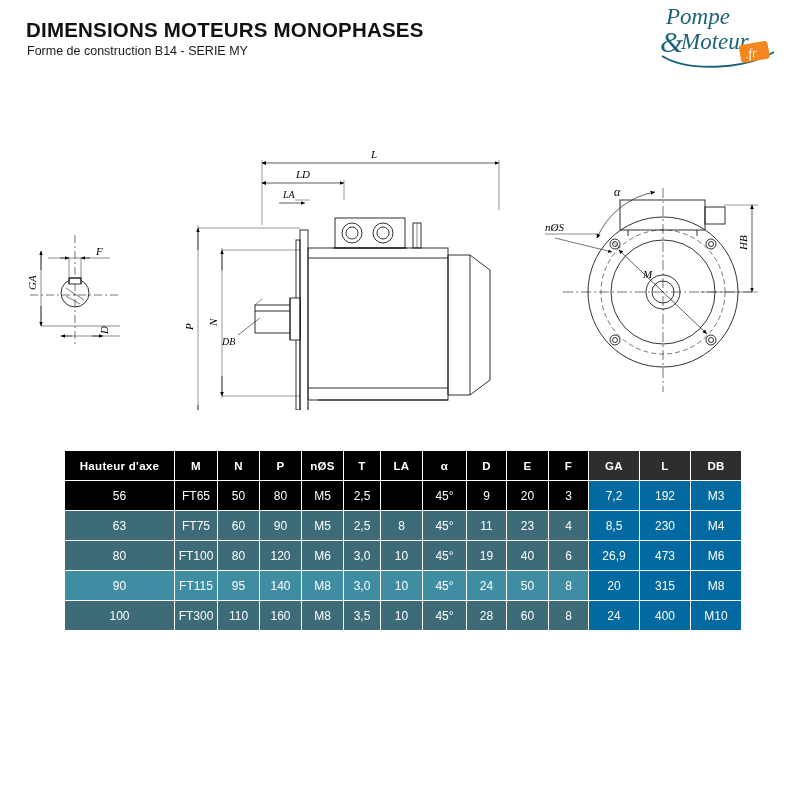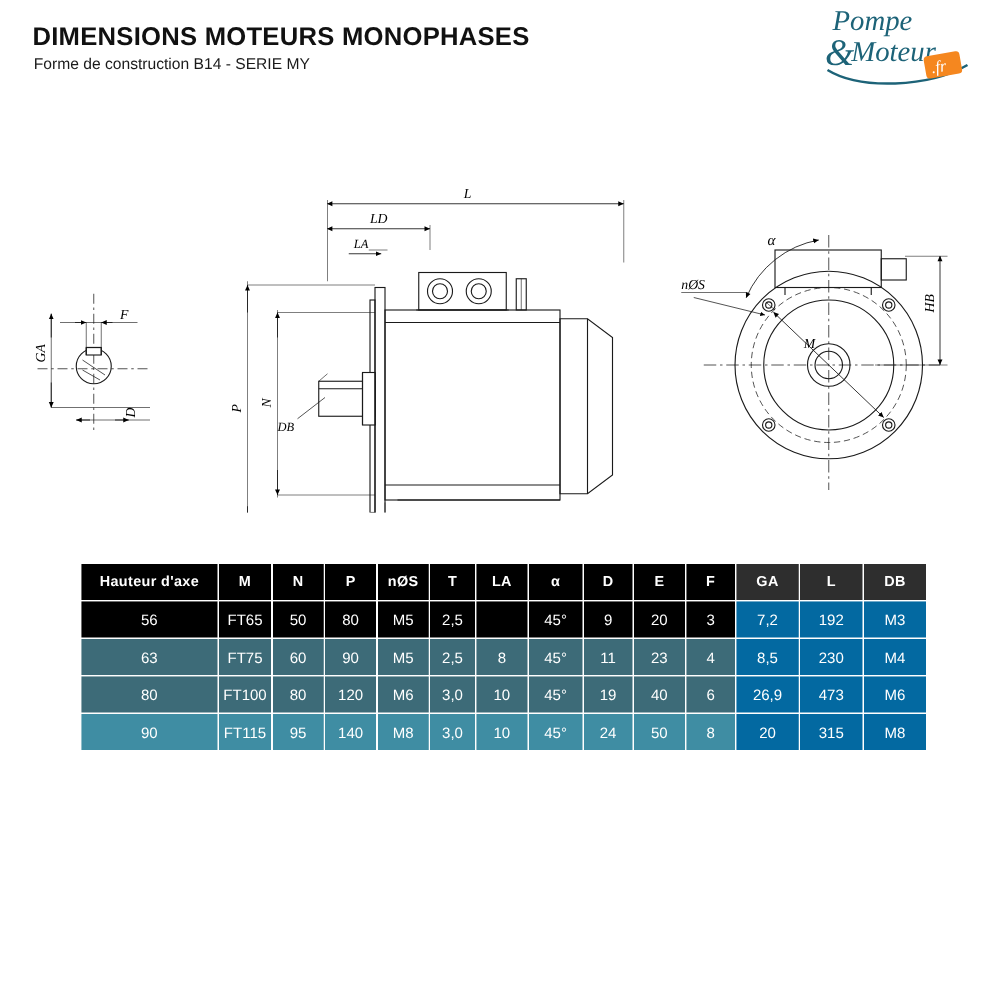--- a/index.html
+++ b/index.html
@@ -366,17 +366,33 @@
             <td>3,0</td>
             <td>10</td>
             <td>45°</td>
             <td>24</td>
             <td>50</td>
             <td>8</td>
             <td class="dark">20</td>
             <td class="dark">315</td>
             <td class="dark">M8</td>
           </tr>
+          <tr class="r-dark">
+            <td>100</td>
+            <td>FT300</td>
+            <td>110</td>
+            <td>160</td>
+            <td>M8</td>
+            <td>3,5</td>
+            <td>10</td>
+            <td>45°</td>
+            <td>28</td>
+            <td>60</td>
+            <td>8</td>
+            <td class="dark">24</td>
+            <td class="dark">400</td>
+            <td class="dark">M10</td>
+          </tr>
         </tbody>
     </table>
   </div>
 
 </div>
 
 </body></html>

